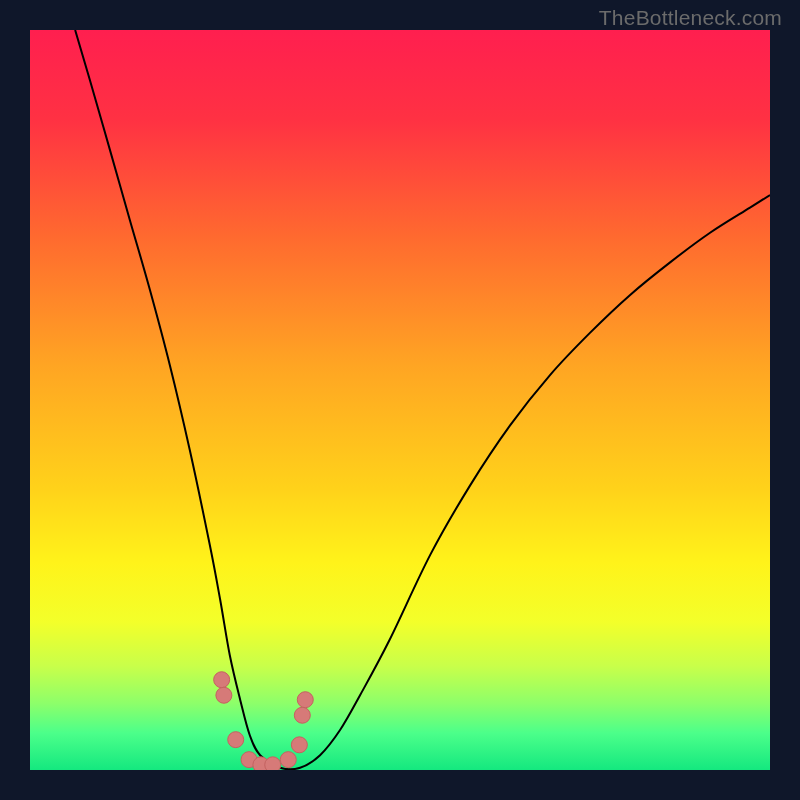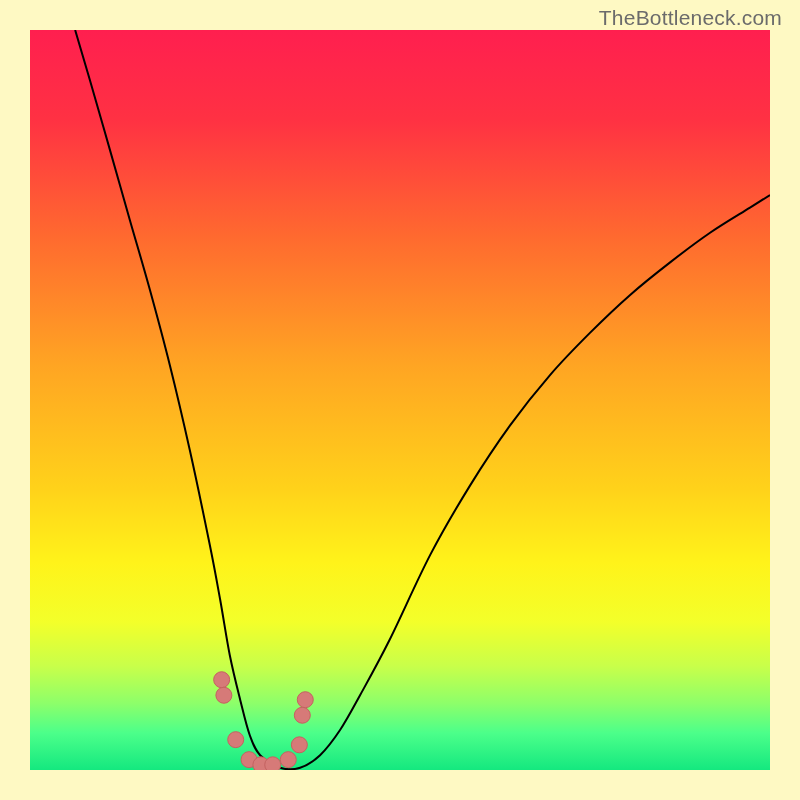--- a/index.html
+++ b/index.html
@@ -8,21 +8,21 @@
     width: 800px;
     height: 800px;
     overflow: hidden;
     background: #000;
     font-family: Arial, Helvetica, sans-serif;
   }
   .frame {
     position: absolute;
     left: 0; top: 0;
     width: 800px; height: 800px;
-    background: #fef9c3;
+    background: #0f172a;
   }
   .plot-area {
     position: absolute;
     left: 30px; top: 30px;
     width: 740px; height: 740px;
     overflow: hidden;
   }
   .plot-area svg {
     width: 740px; height: 740px;
     display: block;

